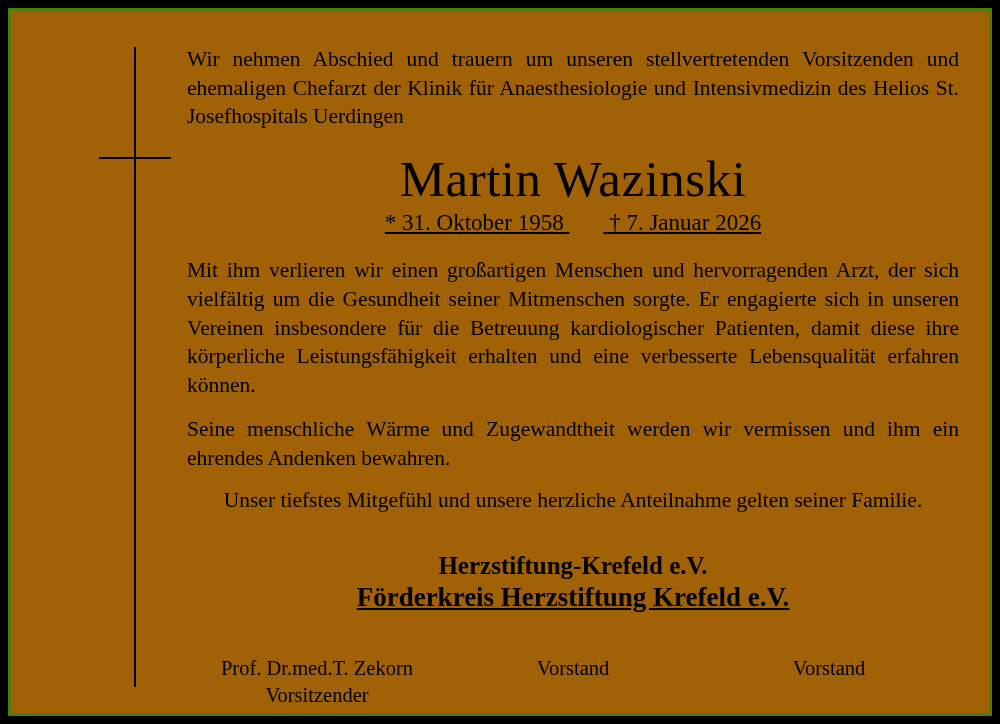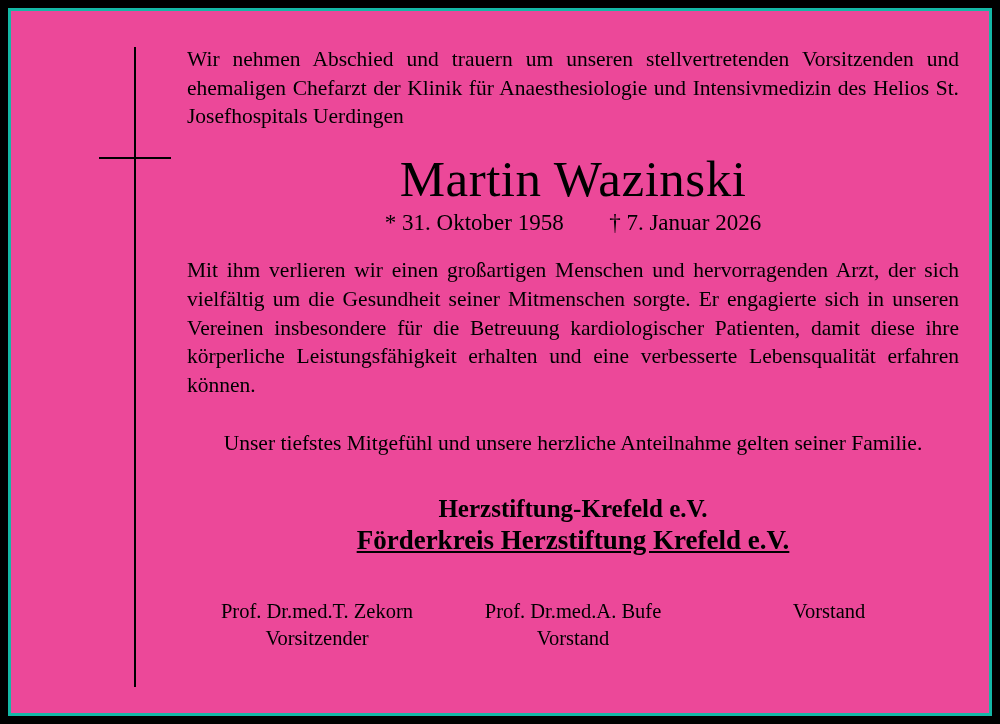--- a/index.html
+++ b/index.html
@@ -14,22 +14,22 @@
     background: #000000;
     padding: 8px;
     font-family: "Liberation Serif", serif;
     position: relative;
     overflow: hidden;
   }
   .inner-frame {
     width: 100%;
     height: 100%;
     box-sizing: border-box;
-    background: #ec4899;
-    border: 3px solid #14b8a6;
+    background: #a16207;
+    border: 3px solid #4d7c0f;
     position: relative;
   }
   .notice {
     position: absolute;
     left: 0;
     top: 0;
     right: 0;
     bottom: 0;
     padding: 26px 30px 10px 30px;
     box-sizing: border-box;
@@ -89,20 +89,21 @@
     margin: 22px 0 4px 0;
     color: #000000;
     white-space: nowrap;
   }
 
   .dates {
     text-align: center;
     font-size: 23px;
     margin: 0 0 20px 0;
     color: #000000;
+    text-decoration: underline;
   }
   .dates .sep {
     display: inline-block;
     width: 34px;
   }
 
   .block-gap { height: 16px; }
   .block-gap-sm { height: 14px; }
 
   .org {
@@ -163,36 +164,36 @@
         <div class="dates">
           <span>* 31. Oktober 1958</span>
           <span class="sep"></span>
           <span>† 7. Januar 2026</span>
         </div>
 
         <p class="para">Mit ihm verlieren wir einen großartigen Menschen und hervorragenden Arzt, der sich vielfältig um die Gesundheit seiner Mitmenschen sorgte. Er engagierte sich in unseren Vereinen insbesondere für die Betreuung kardiologischer Patienten, damit diese ihre körperliche Leistungsfähigkeit erhalten und eine verbesserte Lebensqualität erfahren können.</p>
 
         <div class="block-gap"></div>
 
+        <p class="para">Seine menschliche Wärme und Zugewandtheit werden wir vermissen und ihm ein ehrendes Andenken bewahren.</p>
 
         <div class="block-gap-sm"></div>
 
         <p class="para nojust">Unser tiefstes Mitgefühl und unsere herzliche Anteilnahme gelten seiner Familie.</p>
 
         <div class="org org-1">Herzstiftung-Krefeld e.V.</div>
 
         <div class="org org-2">Förderkreis Herzstiftung Krefeld e.V.</div>
 
         <div class="signers">
           <div class="signer">
             <div class="sname">Prof. Dr.med.T. Zekorn</div>
             <div class="srole">Vorsitzender</div>
           </div>
           <div class="signer">
-            <div class="sname">Prof. Dr.med.A. Bufe</div>
             <div class="srole">Vorstand</div>
           </div>
           <div class="signer">
             <div class="srole">Vorstand</div>
           </div>
         </div>
 
       </div>
     </div>
   </div>

